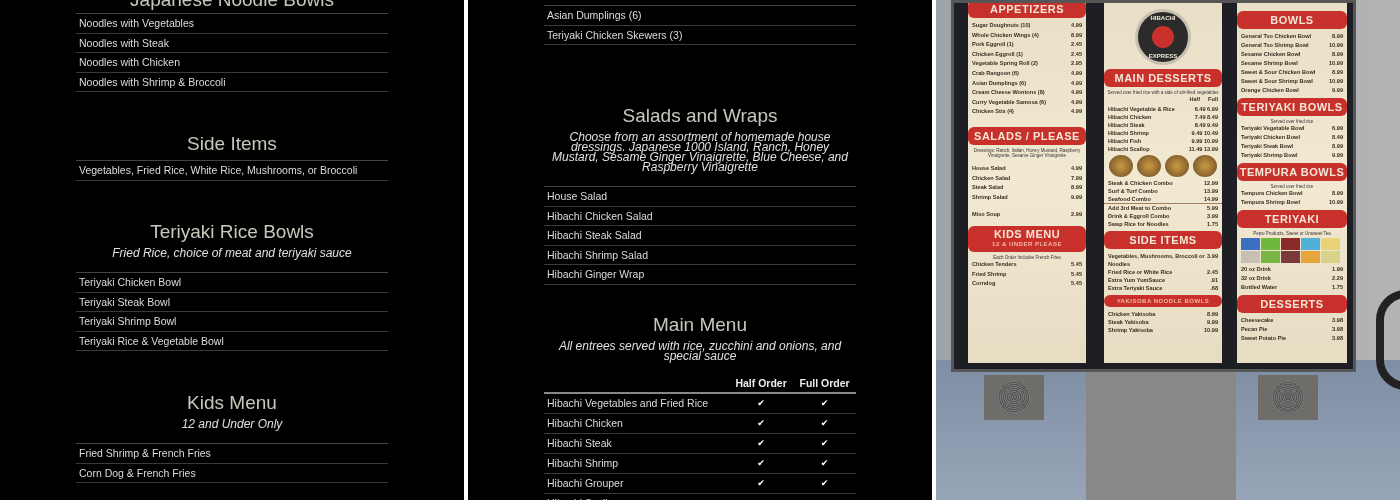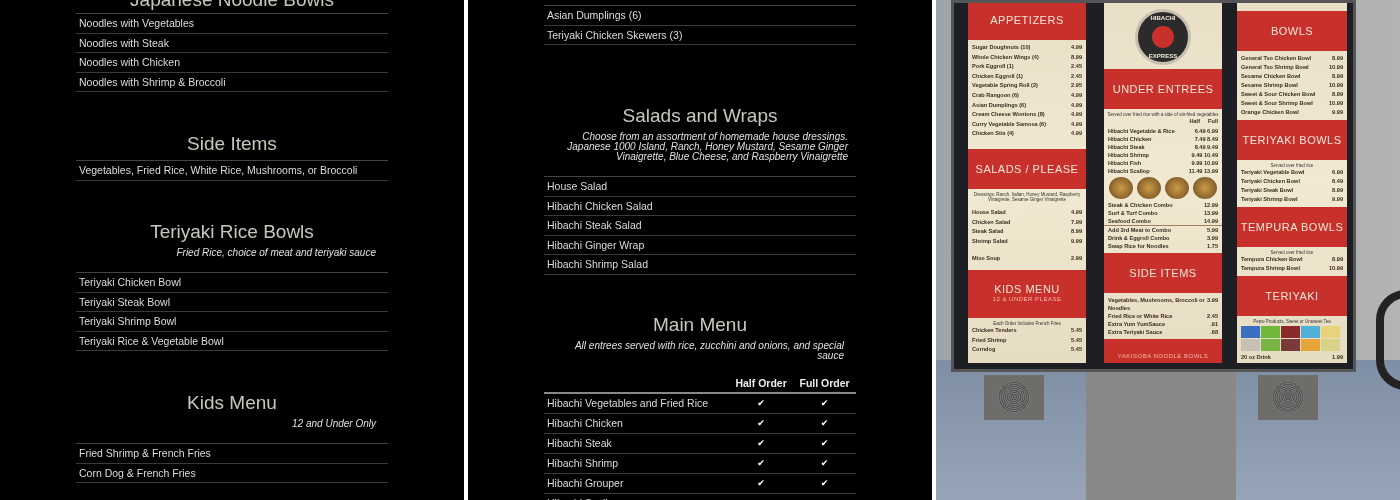--- a/index.html
+++ b/index.html
@@ -9,39 +9,39 @@
   .panel { position: absolute; top: 0; height: 500px; background: #000; overflow: hidden; }
   #panel-left { left: 0; width: 464px; }
   #panel-mid { left: 468px; width: 464px; }
   #panel-photo { left: 936px; width: 464px; background: #8e949c; }
   .divider { position: absolute; top: 0; width: 4px; height: 500px; background: #ffffff; }
   #div1 { left: 464px; }
   #div2 { left: 932px; }
 
   .section { position: absolute; left: 76px; width: 312px; }
   .sec-title { text-align: center; font-size: 19px; color: #c9c7bc; font-weight: normal; height: 24px; line-height: 24px; }
-  .sec-desc { text-align: right; font-size: 10px; font-style: italic; color: #e0e0e0; line-height: 10px; margin-top: 4px; padding: 0 12px; }
+  .sec-desc { text-align: center; font-size: 12px; font-style: italic; color: #e0e0e0; line-height: 10px; margin-top: 4px; padding: 0 12px; }
   .list { list-style: none; border-top: 1px solid #444; }
   .list li { font-size: 10.5px; color: #dcdcdc; height: 19.5px; line-height: 18px; padding-left: 3px; border-bottom: 1.5px solid #3a3a3a; }
 
   table.entrees { width: 312px; border-collapse: collapse; font-size: 10.5px; color: #dcdcdc; }
   table.entrees th { font-weight: bold; color: #eee; height: 20px; text-align: center; border-bottom: 2px solid #888; font-size: 10.5px; }
   table.entrees td { height: 20px; border-bottom: 1.5px solid #3a3a3a; }
   table.entrees td.name { padding-left: 3px; }
   table.entrees td.chk { text-align: center; font-size: 9px; color: #fff; }
 
   
   .ph-wall { position: absolute; left: 0; top: 0; width: 464px; height: 500px; background: linear-gradient(90deg,#9ea3aa 0%,#a9adb2 60%,#b2b3b4 100%); }
   .ph-ground { position: absolute; left: 0; top: 360px; width: 464px; height: 140px; background: linear-gradient(180deg,#7e8ea4,#98a5b8); }
   .ph-sign-frame { position: absolute; left: 15px; top: 0; width: 405px; height: 372px; background: #1d1f24; border: 3px solid #565656; }
   .ph-col { position: absolute; top: 0; height: 360px; background: linear-gradient(180deg,#e9dfc7,#f2e9d2 50%,#e6dcc2); overflow: hidden; }
   #col-a { left: 14px; width: 118px; }
   #col-b { left: 150px; width: 118px; }
   #col-c { left: 283px; width: 110px; }
-  .ph-band { background: #c8302b; color: #f4e6d6; text-align: center; font-weight: normal; font-size: 11px; letter-spacing: 0.5px; padding: 14px 0; margin: 3px 0; }
+  .ph-band { background: #c8302b; color: #f4e6d6; text-align: center; font-weight: bold; font-size: 11px; letter-spacing: 0.5px; padding: 3px 0; margin: 3px 0; border-radius: 6px; }
   .ph-sub { font-size: 4.5px; text-align: center; color: #333; line-height: 5px; }
   .ph-row { display: flex; justify-content: space-between; font-size: 5.6px; color: #3b2b20; font-weight: bold; padding: 0 4px; line-height: 9.6px; }
   .ph-row .p { color: #3a2a1e; }
   .ph-logo { width: 56px; height: 56px; border-radius: 50%; background: #2b2b2b; border: 3px solid #c8c0b0; margin: 6px auto 4px; position: relative; }
   .ph-logo .inner { position: absolute; left: 14px; top: 14px; width: 22px; height: 22px; border-radius: 50%; background: #c8302b; }
   .ph-logo .txt { position: absolute; left: 0; width: 100%; text-align: center; color: #f0e8d8; font-size: 6px; font-weight: bold; }
   .ph-foods { display: flex; justify-content: space-around; padding: 2px 3px; }
   .ph-food { width: 24px; height: 22px; border-radius: 50%; background: radial-gradient(circle,#c99a45,#6b4a22); }
   .ph-bev { display: flex; flex-wrap: wrap; gap: 1px; padding: 2px 4px; }
   .ph-bev span { width: 19px; height: 12px; }
@@ -102,22 +102,22 @@
     </ul>
   </div>
 
   <div class="section" style="top:104px;">
     <h2 class="sec-title">Salads and Wraps</h2>
     <p class="sec-desc" style="padding:0 8px;">Choose from an assortment of homemade house dressings. Japanese 1000 Island, Ranch, Honey Mustard, Sesame Ginger Vinaigrette, Blue Cheese, and Raspberry Vinaigrette</p>
     <ul class="list" style="margin-top:14px;">
       <li>House Salad</li>
       <li>Hibachi Chicken Salad</li>
       <li>Hibachi Steak Salad</li>
+      <li>Hibachi Shrimp Salad</li>
       <li>Hibachi Ginger Wrap</li>
-      <li>Hibachi Shrimp Salad</li>
     </ul>
   </div>
 
   <div class="section" style="top:313px;">
     <h2 class="sec-title">Main Menu</h2>
     <p class="sec-desc">All entrees served with rice, zucchini and onions, and special sauce</p>
     <table class="entrees" style="margin-top:12px;">
       <thead>
         <tr>
           <th style="width:185px;"></th>
@@ -256,21 +256,21 @@
           <span class="p">5.45</span>
         </div>
     </div>
 
     <div class="ph-col" id="col-b">
       <div class="ph-logo">
         <div class="inner"></div>
         <div class="txt" style="top:3px;">HIBACHI</div>
         <div class="txt" style="bottom:3px;">EXPRESS</div>
       </div>
-      <div class="ph-band">UNDER ENTREES</div>
+      <div class="ph-band">MAIN DESSERTS</div>
       <div class="ph-sub">Served over fried rice with a side of stir-fried vegetables</div>
       <div class="ph-row" style="justify-content:flex-end; gap:8px;">
           <span>Half</span>
           <span>Full</span>
         </div>
       <div class="ph-row" style="line-height:8px;">
           <span>Hibachi Vegetable &amp; Rice</span>
           <span><span>6.49</span> <span>6.99</span></span>
         </div>
       <div class="ph-row" style="line-height:8px;">

